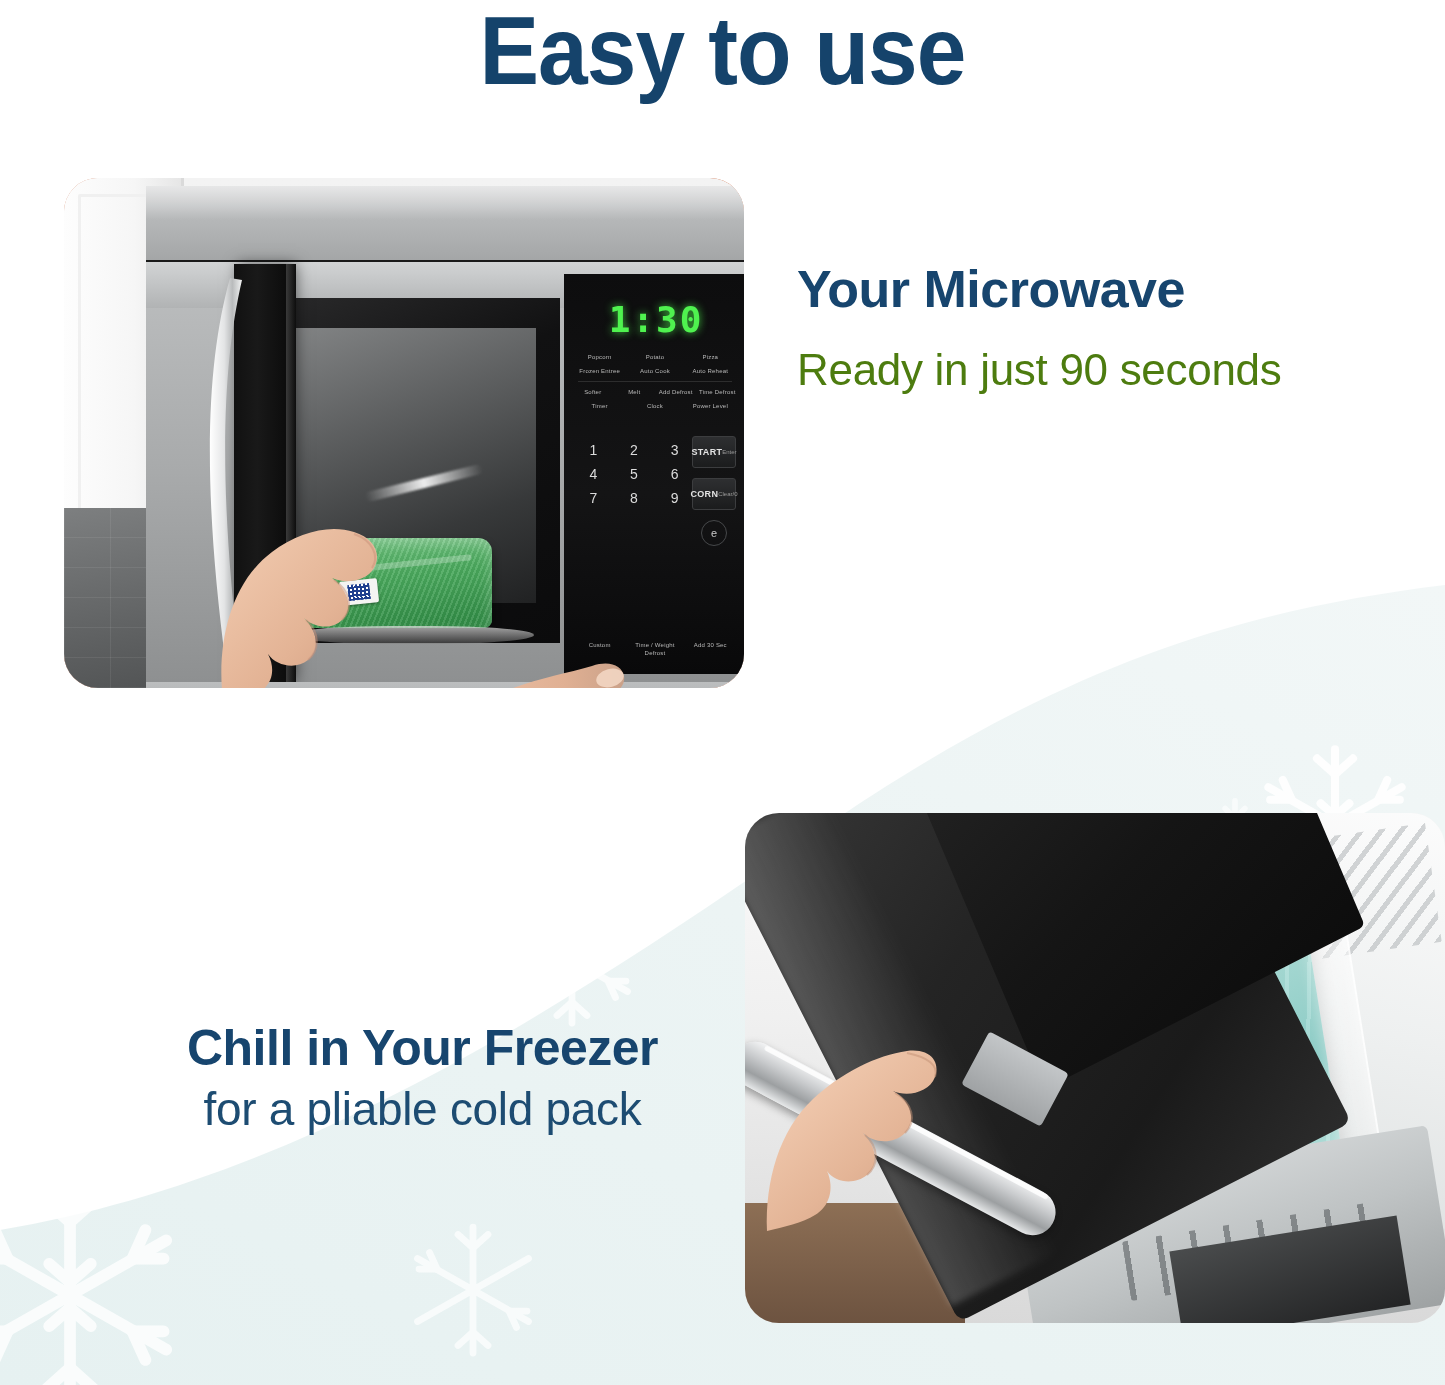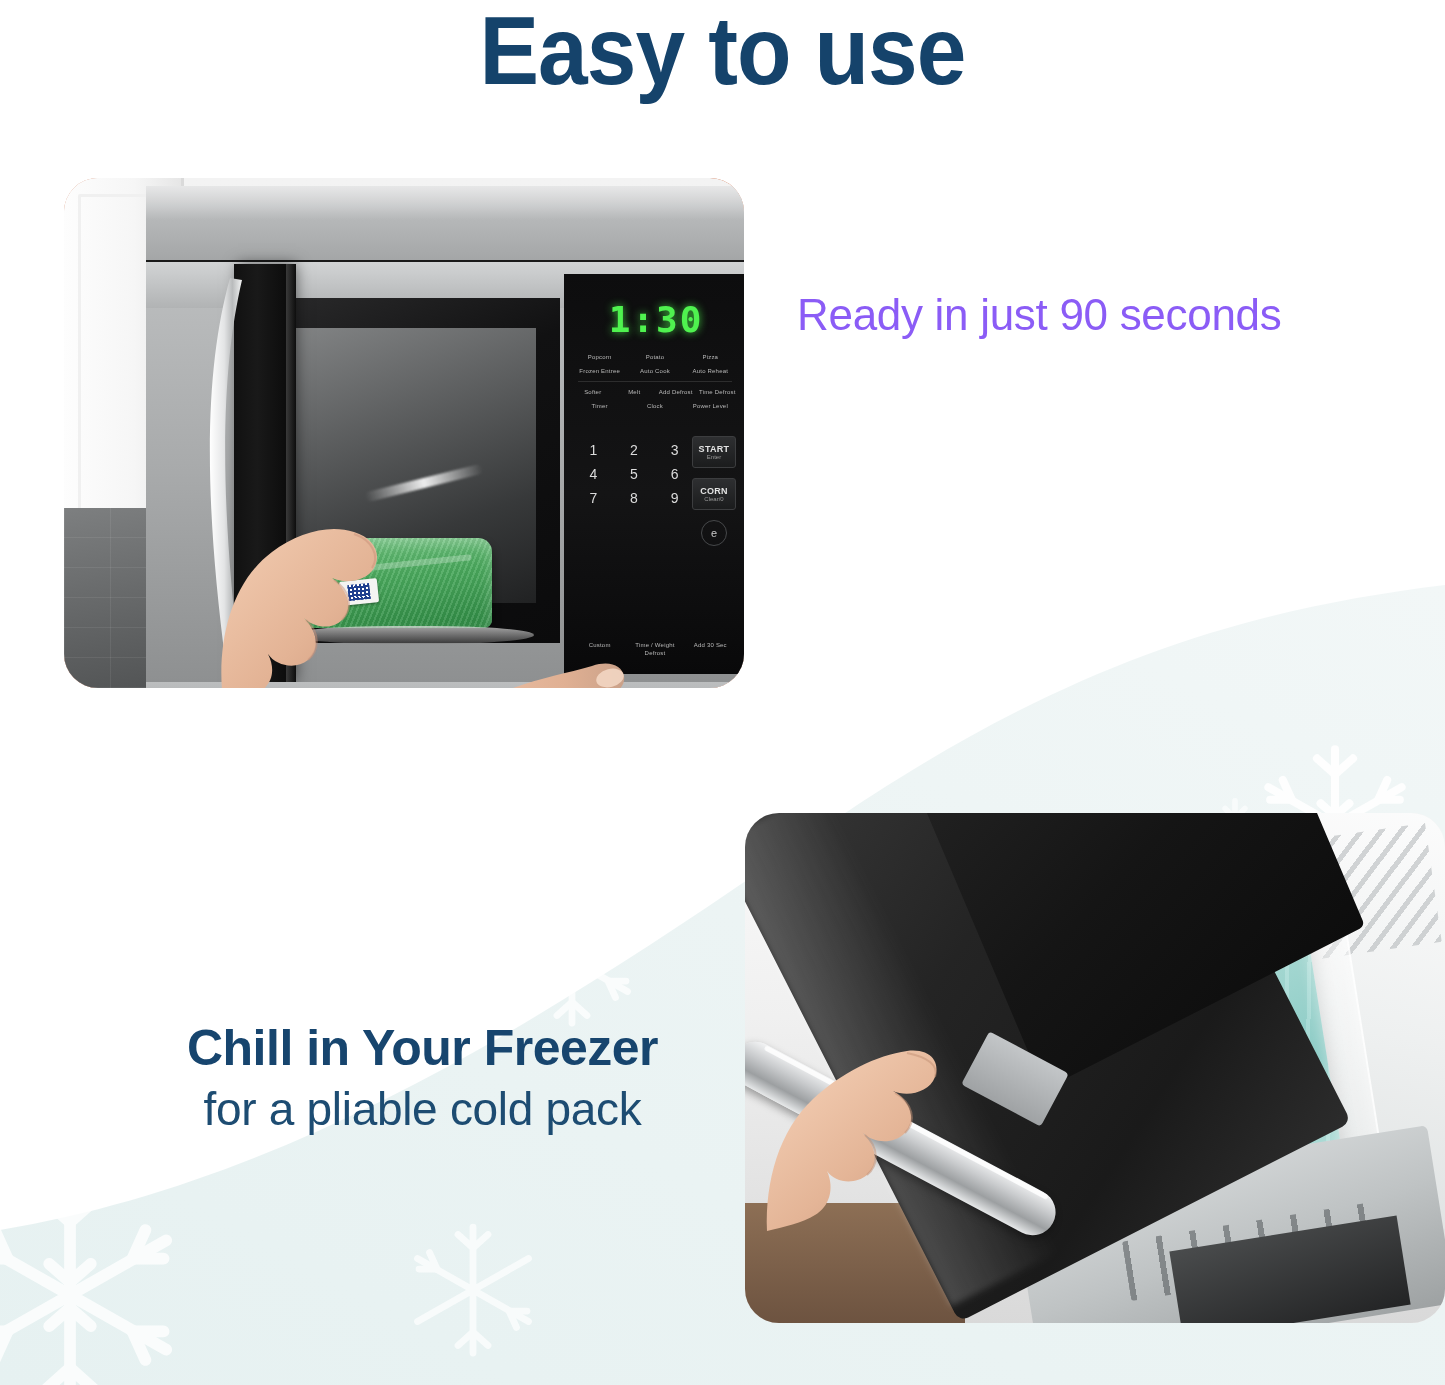--- a/index.html
+++ b/index.html
@@ -29,21 +29,21 @@
     transform:scaleX(.93); transform-origin:center top;
   }
 
   
   .txt-warm{ position:absolute; left:797px; top:262px; width:600px; z-index:6; }
   .txt-warm .h2{
     font-size:52px; font-weight:bold; line-height:1.06; color:#17456e;
     letter-spacing:-.5px;
   }
   .txt-warm .sub{
-    margin-top:26px; font-size:44px; line-height:1.24; color:#8b5cf6;
+    margin-top:26px; font-size:44px; line-height:1.24; color:#4d7c0f;
     font-weight:normal; letter-spacing:-.3px;
   }
 
   .txt-chill{ position:absolute; left:110px; top:978px; width:625px; z-index:6; text-align:center;margin-top:44px; }
   .txt-chill .h2{
     font-size:50px; font-weight:bold; line-height:1.05; color:#17456e; letter-spacing:-.5px;
   }
   .txt-chill .sub{
     margin-top:8px; font-size:46px; line-height:1.15; color:#1d4c72; letter-spacing:-.3px;
   }
@@ -136,21 +136,21 @@
   .mw-row{ display:flex; }
   .mw-cell{ flex:1; text-align:center; color:#b9b9b9; font-size:6px; line-height:1.35;
     padding:3px 0; letter-spacing:.2px; }
   .mw-sep{ height:1px; background:rgba(255,255,255,.12); margin:3px 6px; }
   .mw-keys{ position:absolute; left:10px; top:168px; width:120px;
     display:grid; grid-template-columns:repeat(3,1fr); gap:8px 2px; }
   .mw-key{ text-align:center; color:#dcdcdc; font-size:14px; }
   .mw-btns{ position:absolute; right:10px; top:162px; width:44px; }
   .mw-btn{ width:44px; height:32px; margin-bottom:10px; border-radius:3px;
     background:linear-gradient(180deg,#2e2f31,#1b1c1d); border:1px solid #3c3d3f;
-    display:flex; flex-direction:column; align-items:center; justify-content:center;
+    display:flex; flex-direction:row; align-items:center; justify-content:center;
     color:#e3e3e3; }
   .mw-btn b{ font-size:9px; letter-spacing:.3px; }
   .mw-btn i{ font-size:6px; font-style:normal; color:#9a9a9a; }
   .mw-eco{ width:26px; height:26px; margin:2px auto 0; border-radius:50%;
     border:1px solid #46484a; color:#c9c9c9; font-size:11px;
     display:flex; align-items:center; justify-content:center; }
   .mw-lowrow{ position:absolute; left:8px; bottom:14px; width:166px; display:flex; }
   .mw-lowrow .mw-cell{ font-size:6px; }
   .mw-bottom{ position:absolute; left:82px; top:504px; width:598px; height:60px;
     background:linear-gradient(180deg,#bcbebf,#9b9d9e); }
@@ -466,20 +466,21 @@
       <path d="M0 178 C 12 140, 36 112, 74 96 C 106 82, 140 76, 168 68
                C 186 62, 198 68, 200 78 C 202 90, 190 98, 172 100
                C 146 104, 118 112, 96 126 C 70 142, 50 160, 40 180 Z" fill="url(#sk2)"></path>
       <ellipse cx="186" cy="80" rx="14" ry="9" fill="#f6dcc9" opacity=".8" transform="rotate(-14 186 80)"></ellipse>
     </svg>
   </div>
 </div>
 
 <div class="txt-warm">
   <div class="h2">
+    <div>Your Microwave</div>
   </div>
   <div class="sub">
     <div>Ready in just 90 seconds</div>
   </div>
 </div>
 
 <div class="photo" id="photo-freezer">
   <div class="fz-wall"></div>
   <div class="fz-floor"></div>
 

